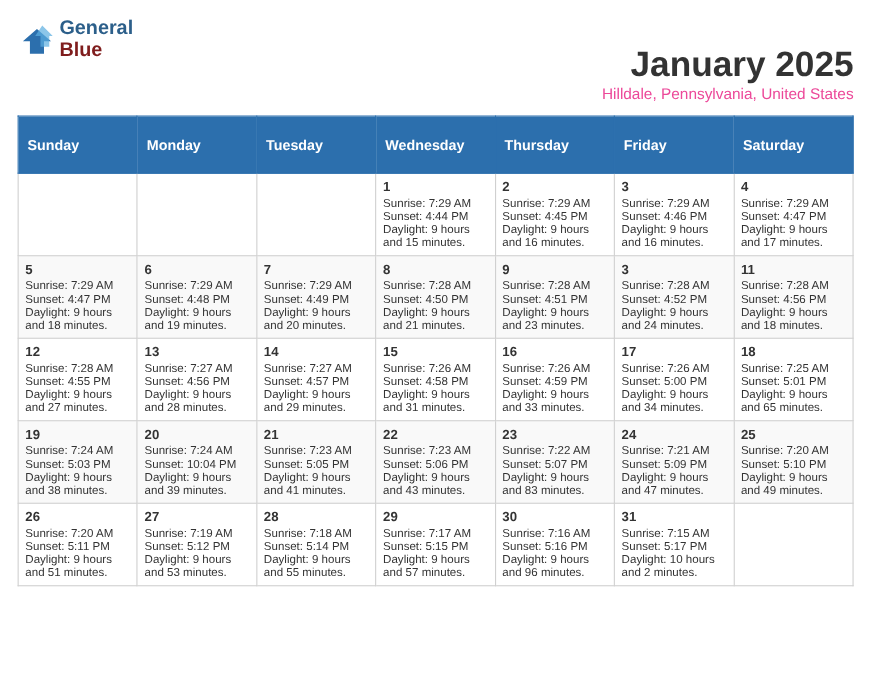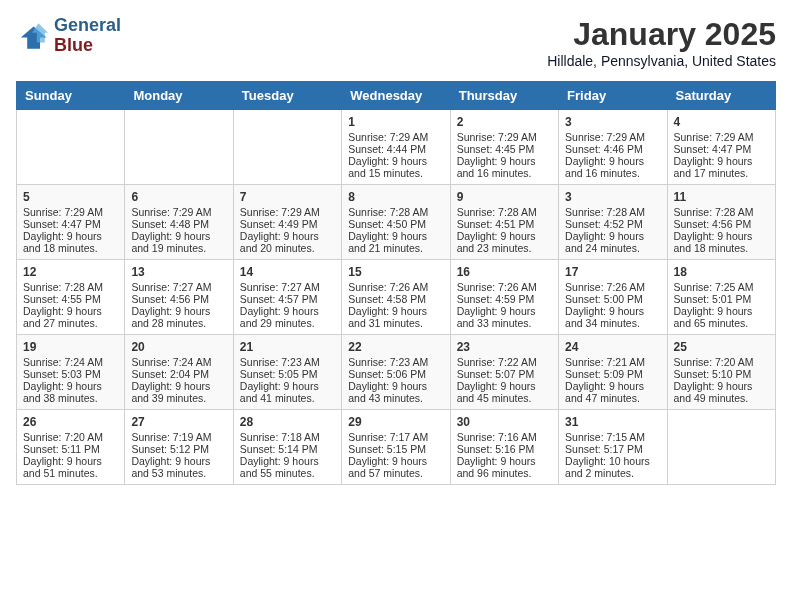--- a/index.html
+++ b/index.html
@@ -29,41 +29,42 @@
     }
     .logo-text span {
       color: #7f1d1d;
     }
     .logo-icon {
       width: 32px;
       height: 32px;
     }
     .title-block {
       text-align: right;
+      margin-top: 24px;
     }
     .title-block h1 {
       font-size: 32px;
       font-weight: bold;
       color: #333;
     }
     .title-block p {
       font-size: 14px;
-      color: #0f172a;
+      color: #ec4899;
     }
     .calendar {
       width: 100%;
       border-collapse: collapse;
       border: 1px solid #ccc;
     }
     .calendar th {
       background-color: #2c6fad;
       color: #fff;
       font-size: 13px;
       font-weight: bold;
-      padding: 6px 8px;
+      padding: 18px 8px;
       text-align: left;
       border: 1px solid #2c6fad;
       margin-top: 20px;
     }
     .calendar td {
       vertical-align: top;
       padding: 5px 6px;
       border: 1px solid #d0d0d0;
       font-size: 10.5px;
       color: #333;
@@ -260,21 +261,21 @@
         <td>
           <span class="day-num">19</span>
           <div>Sunrise: 7:24 AM</div>
           <div>Sunset: 5:03 PM</div>
           <div>Daylight: 9 hours</div>
           <div>and 38 minutes.</div>
         </td>
         <td>
           <span class="day-num">20</span>
           <div>Sunrise: 7:24 AM</div>
-          <div>Sunset: 2:04 PM</div>
+          <div>Sunset: 10:04 PM</div>
           <div>Daylight: 9 hours</div>
           <div>and 39 minutes.</div>
         </td>
         <td>
           <span class="day-num">21</span>
           <div>Sunrise: 7:23 AM</div>
           <div>Sunset: 5:05 PM</div>
           <div>Daylight: 9 hours</div>
           <div>and 41 minutes.</div>
         </td>
@@ -283,21 +284,21 @@
           <div>Sunrise: 7:23 AM</div>
           <div>Sunset: 5:06 PM</div>
           <div>Daylight: 9 hours</div>
           <div>and 43 minutes.</div>
         </td>
         <td>
           <span class="day-num">23</span>
           <div>Sunrise: 7:22 AM</div>
           <div>Sunset: 5:07 PM</div>
           <div>Daylight: 9 hours</div>
-          <div>and 45 minutes.</div>
+          <div>and 83 minutes.</div>
         </td>
         <td>
           <span class="day-num">24</span>
           <div>Sunrise: 7:21 AM</div>
           <div>Sunset: 5:09 PM</div>
           <div>Daylight: 9 hours</div>
           <div>and 47 minutes.</div>
         </td>
         <td>
           <span class="day-num">25</span>

